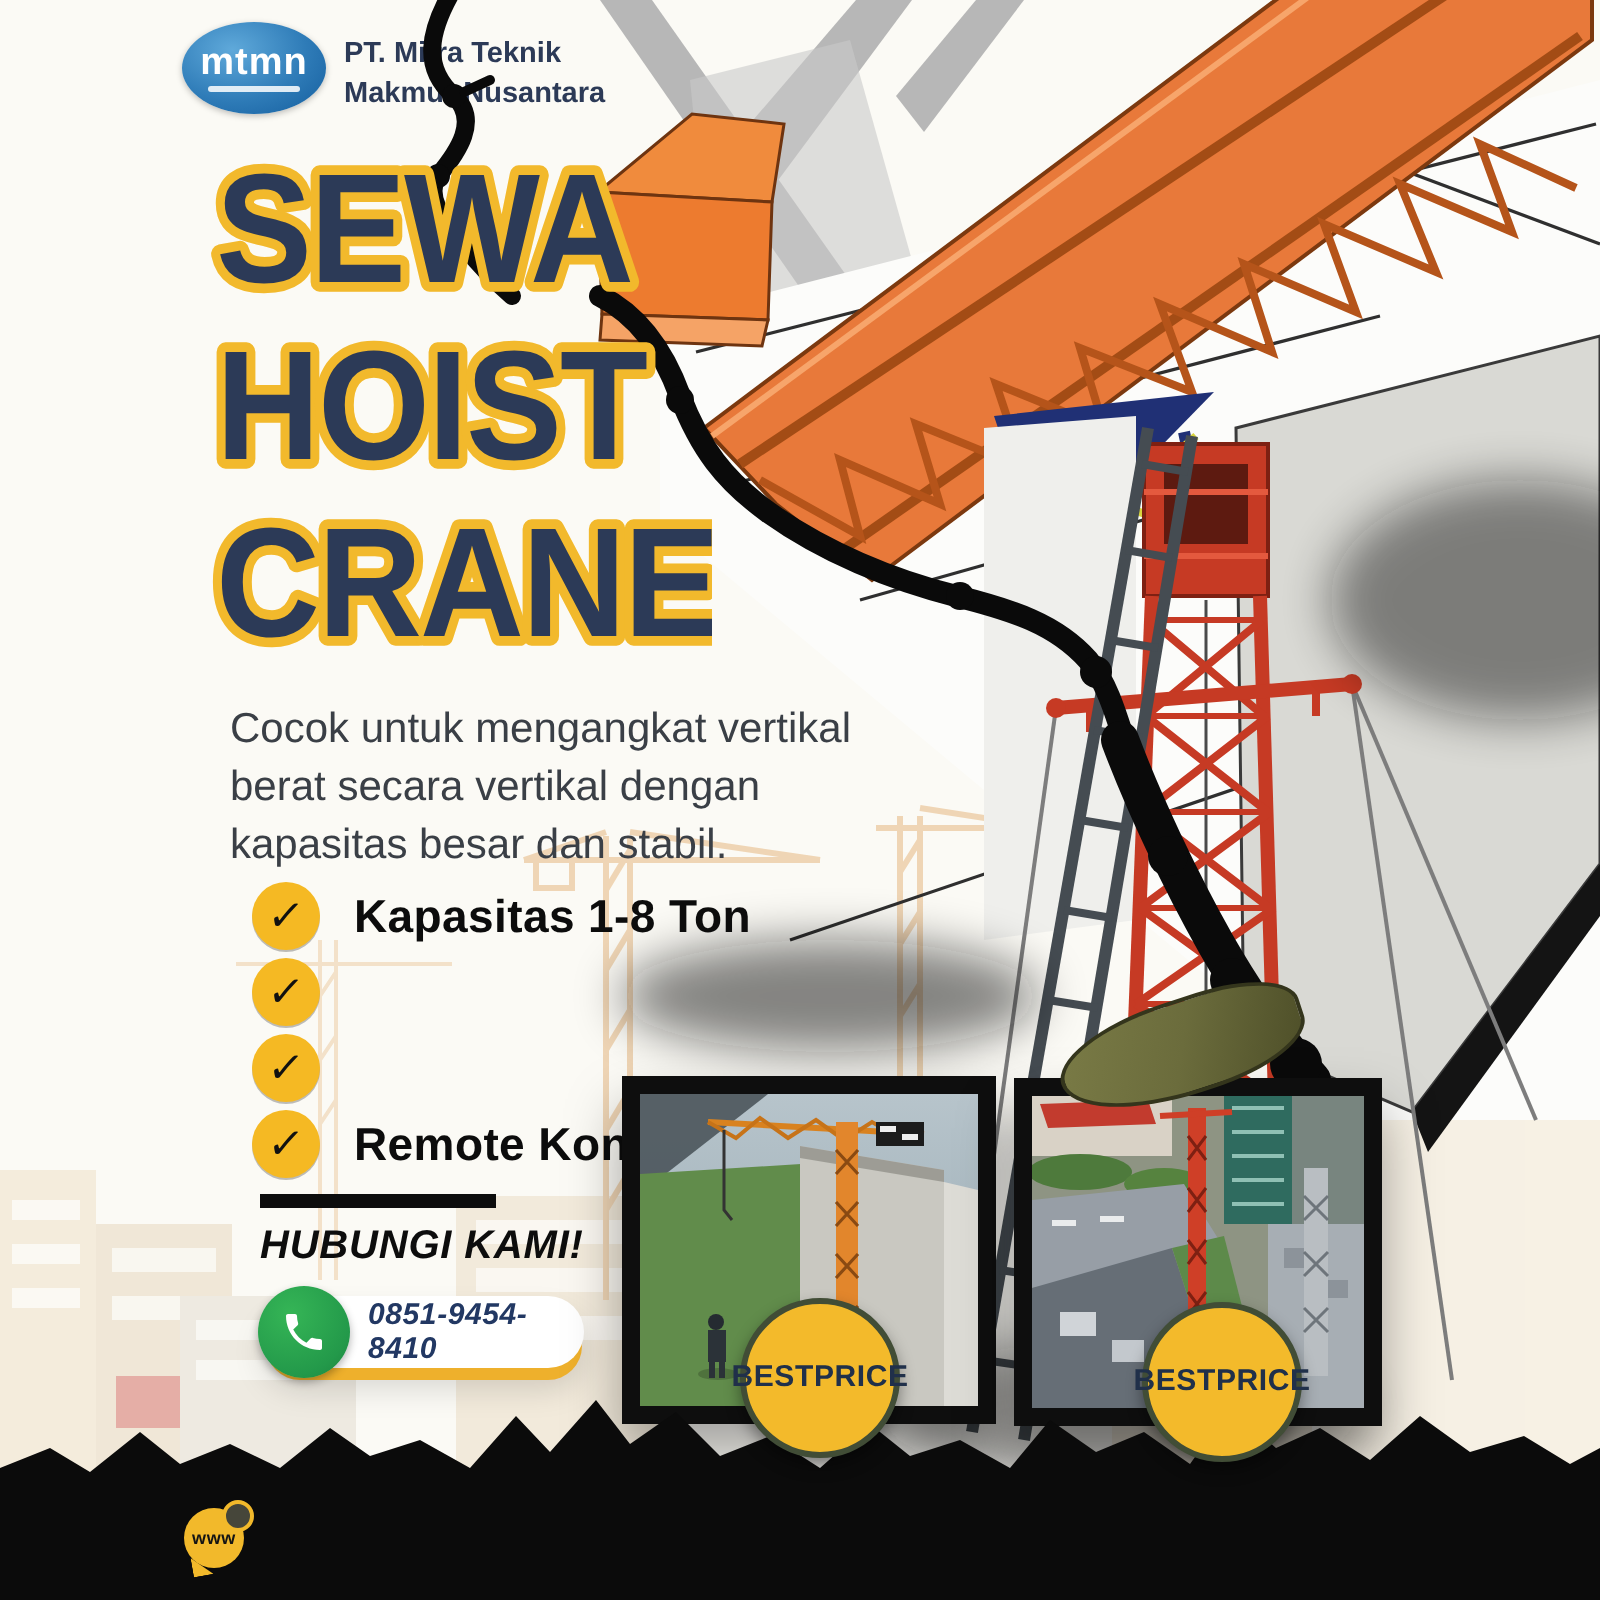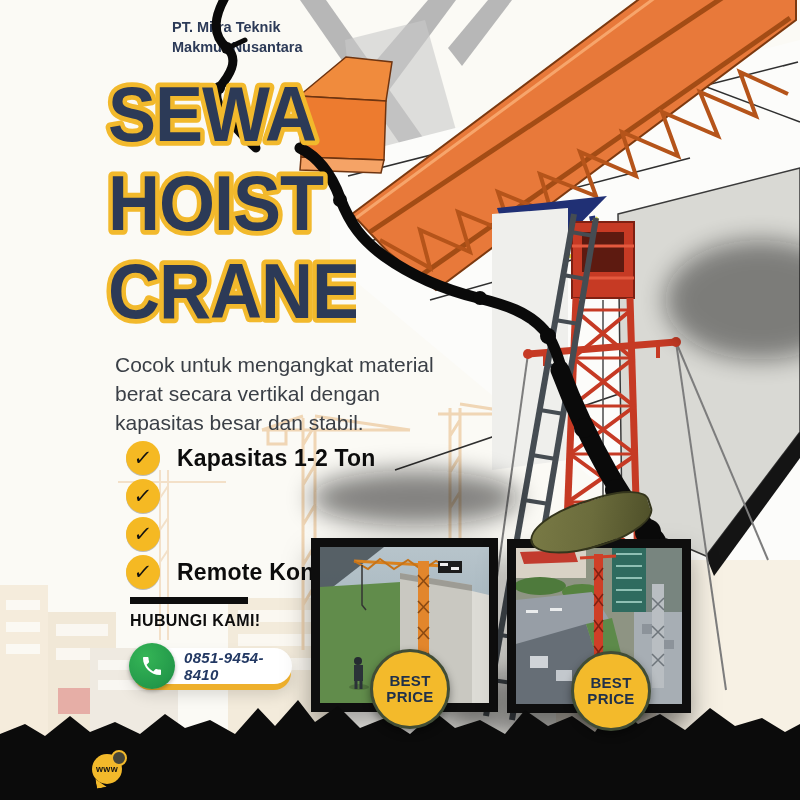--- a/index.html
+++ b/index.html
@@ -34,38 +34,38 @@
   
   .features{left:126px;top:441px;list-style:none;margin:0;padding:0;}
   .features li{display:flex;align-items:center;height:34px;margin-bottom:4px;}
   .check-badge{width:34px;height:34px;border-radius:50%;background:#f5b923;display:flex;
     align-items:center;justify-content:center;box-shadow:0 1px 0 rgba(0,0,0,.25);}
   .check-badge span{font-family:"DejaVu Sans",sans-serif;font-weight:bold;font-size:21px;color:#111;
     transform:skewX(-8deg);line-height:1;}
   .feature-label{margin-left:17px;font-size:23px;font-weight:bold;color:#0c0c0c;letter-spacing:.2px;}
 
   .divider{left:130px;top:597px;width:118px;height:7px;background:#0d0d0d;}
-  .contact-heading{left:130px;top:612px;font-size:16px;font-weight:bold;color:#0d0d0d;letter-spacing:.4px;}
+  .contact-heading{left:130px;top:612px;font-size:20px;font-weight:bold;color:#0d0d0d;letter-spacing:.4px;font-style:italic;}
 
   
   .pill{left:132px;top:648px;width:160px;height:36px;background:#fff;border-radius:20px;cursor:pointer;
     box-shadow:0 7px 0 -1px #eeb02c, 0 10px 16px rgba(0,0,0,.15);display:flex;align-items:center;}
   .wa-circle{position:absolute;left:-3px;top:-5px;width:46px;height:46px;border-radius:50%;
     background:radial-gradient(circle at 35% 30%, #35b556 0%, #23994a 70%, #1d8340 100%);
     display:flex;align-items:center;justify-content:center;box-shadow:0 2px 4px rgba(0,0,0,.3);}
   .pill-number{margin-left:52px;font-size:15px;font-weight:bold;font-style:italic;color:#223863;letter-spacing:.3px;}
 
   
   .frame{border:9px solid #0e0e0e;box-shadow:0 16px 26px rgba(0,0,0,.35);background:#888;}
   .frame-left{left:311px;top:538px;width:169px;height:156px;}
   .frame-right{left:507px;top:539px;width:166px;height:156px;}
 
   
   .badge{width:74px;height:74px;border-radius:50%;background:#f3ba2b;border:3px solid #414d36;
-    display:flex;flex-direction:column;align-items:center;justify-content:center;
+    display:flex;flex-direction:row;align-items:center;justify-content:center;
     box-shadow:0 4px 8px rgba(0,0,0,.4);}
   .badge span{font-size:15px;font-weight:bold;color:#20304a;line-height:1.1;letter-spacing:.3px;}
   .badge-left{left:370px;top:649px;}
   .badge-right{left:571px;top:651px;}
 
   
   .sling{left:528px;top:500px;width:122px;height:44px;border-radius:50% 40% 45% 55%;
     background:linear-gradient(115deg,#7a7b46 0%, #6b6c3c 50%, #4d4e28 100%);
     border:2px solid #34351c;transform:rotate(-18deg);}
 
@@ -216,20 +216,24 @@
       <path d="M560,370 C572,402 590,440 608,472 C624,500 640,522 656,540" stroke="#0a0a0a" fill="none" stroke-width="19" stroke-linecap="round"></path>
       <circle cx="340" cy="200" r="7" fill="#0a0a0a"></circle>
       <circle cx="480" cy="298" r="7" fill="#0a0a0a"></circle>
       <circle cx="548" cy="336" r="8" fill="#0a0a0a"></circle>
       <circle cx="584" cy="428" r="10" fill="#0a0a0a"></circle>
       <circle cx="616" cy="490" r="11" fill="#0a0a0a"></circle>
       <circle cx="648" cy="532" r="13" fill="#0a0a0a"></circle>
     </g>
   </svg>
 
+  <div class="abs header logo-oval">
+    <span class="logo-text">mtmn</span>
+    <span class="logo-rule"></span>
+  </div>
   <div class="abs header company">
     <div>PT. Mitra Teknik</div>
     <div>Makmur Nusantara</div>
   </div>
 
   <svg class="abs crack-top" width="360" height="170" viewBox="0 0 360 170">
     <path d="M227,-6 C214,16 211,34 227,48 C240,60 229,76 219,88 C211,100 226,114 233,124 C240,133 248,141 256,148" stroke="#0a0a0a" fill="none" stroke-width="9" stroke-linecap="round"></path>
     <circle cx="227" cy="48" r="6" fill="#0a0a0a"></circle>
     <circle cx="219" cy="88" r="6" fill="#0a0a0a"></circle>
     <path d="M232,46 l13,-6" stroke="#0a0a0a" stroke-width="5" stroke-linecap="round"></path>
@@ -237,31 +241,31 @@
 
   <svg class="abs title-svg" width="256" height="276" viewBox="0 0 256 276">
     <g transform="translate(4,0) scale(1.0,1.08)" font-family="Liberation Sans, sans-serif" font-weight="bold" font-size="72" fill="#2c3a57" stroke="#f2b92c" stroke-width="9" stroke-linejoin="round" paint-order="stroke" letter-spacing="-1">
       <text x="4" y="64">SEWA</text>
       <text x="4" y="146">HOIST</text>
       <text x="4" y="228">CRANE</text>
     </g>
   </svg>
 
   <div class="abs content desc">
-    <div>Cocok untuk mengangkat material</div>
+    <div>Cocok untuk mengangkat vertikal</div>
     <div>berat secara vertikal dengan</div>
     <div>kapasitas besar dan stabil.</div>
   </div>
 
   <ul class="abs content features">
     <li>
       <span class="check-badge">
           <span>✓</span>
         </span>
-      <span class="feature-label">Kapasitas 1-2 Ton</span>
+      <span class="feature-label">Kapasitas 1-8 Ton</span>
     </li>
     <li>
       <span class="check-badge">
           <span>✓</span>
         </span>
     </li>
     <li>
       <span class="check-badge">
           <span>✓</span>
         </span>

